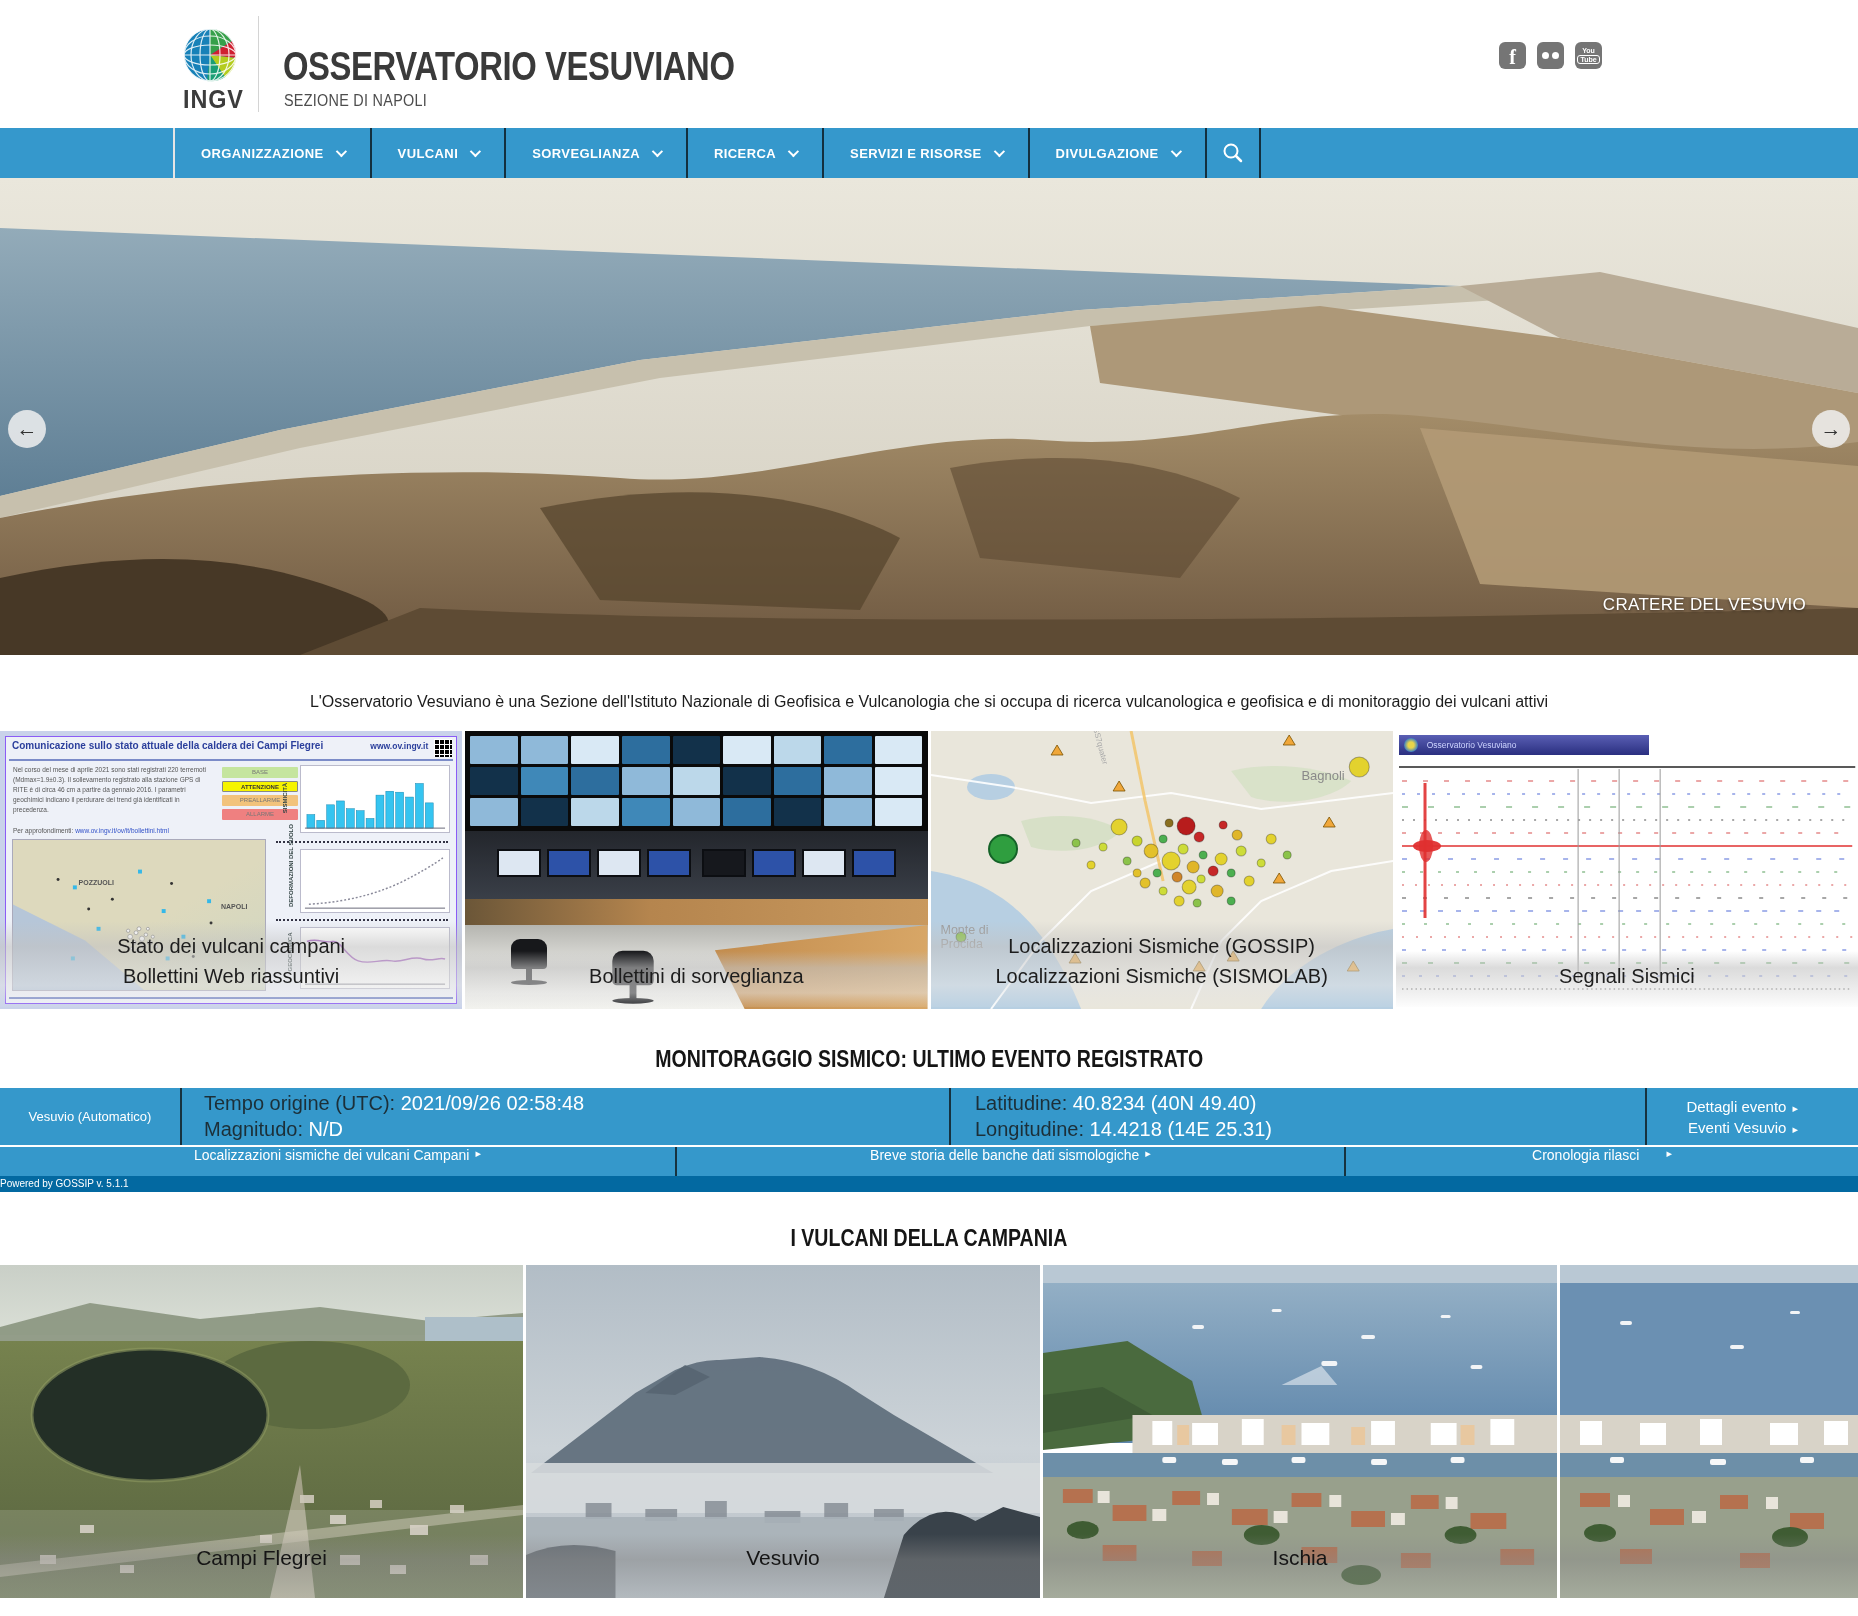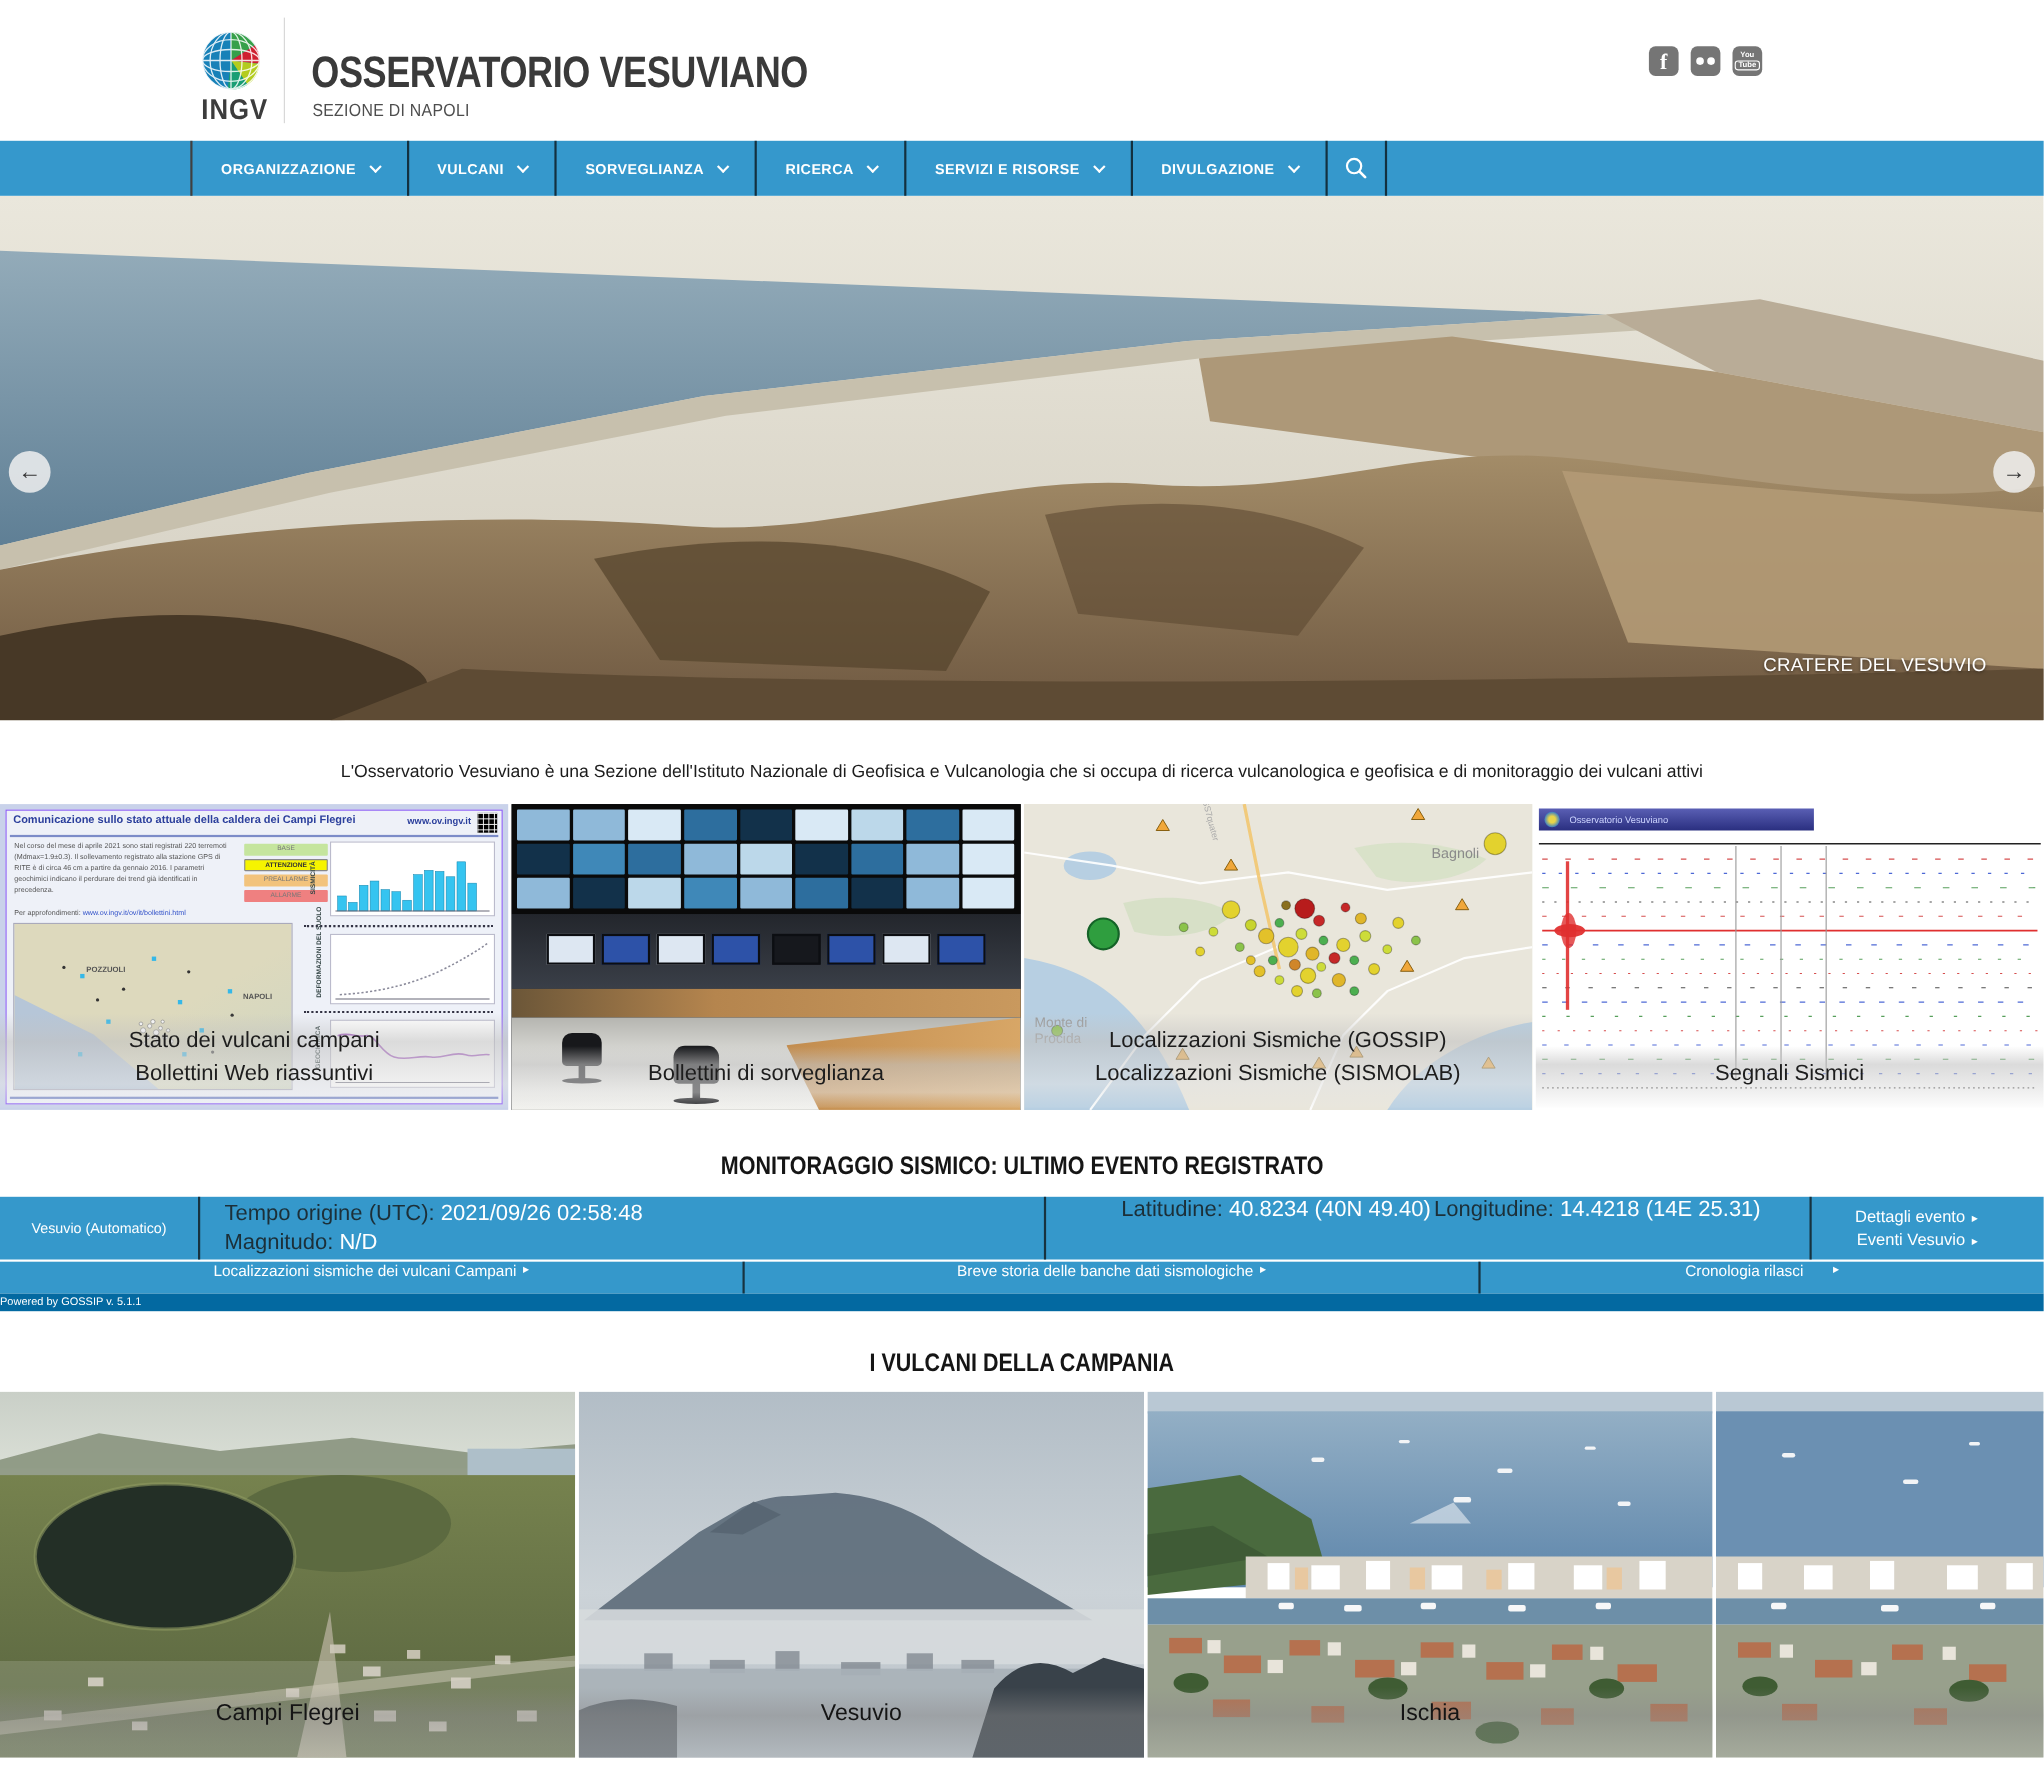--- a/index.html
+++ b/index.html
@@ -18,21 +18,21 @@
   .soc { width:27px; height:27px; border-radius:6px; background:#757575; color:#fff; display:flex; align-items:center; justify-content:center; cursor:pointer; }
   .soc-f { font-family:"Liberation Serif",serif; font-weight:bold; font-size:20px; padding-top:4px; }
   .soc-fl { gap:3px; }
   .soc-fl i { width:7px; height:7px; border-radius:50%; background:#fff; display:block; }
   .soc-yt { flex-direction:column; font-size:7px; font-weight:bold; line-height:7px; }
   .soc-yt em { font-style:normal; border:1px solid #fff; border-radius:3px; padding:0 2px; margin-top:1px; }
 
   
   .nav { position:absolute; top:128px; left:0; width:1858px; height:50px; background:#3598cc; display:flex; align-items:stretch; padding-left:173px; }
   .nav-item { display:flex; align-items:center; padding:0 26px; color:#fff; font-size:13px; font-weight:bold; letter-spacing:.4px; border-right:2px solid #13303f; cursor:pointer; white-space:nowrap; }
-  .nav-item:first-child { border-left:2px solid #404040; }
+  .nav-item:first-child { border-left:2px solid #e5e5e5; }
   .chev { width:8px; height:8px; border-right:2px solid #fff; border-bottom:2px solid #fff; transform:rotate(45deg) translateY(-2px); margin-left:12px; display:inline-block; }
   .nav-search { display:flex; align-items:center; justify-content:center; width:54px; border-right:2px solid #13303f; cursor:pointer; }
 
   
   .hero { position:absolute; top:178px; left:0; width:1858px; height:477px; overflow:hidden; }
   .hero svg { width:100%; height:100%; display:block; }
   .hero-caption { position:absolute; right:52px; bottom:40px; color:#fff; font-size:17px; letter-spacing:.3px; text-shadow:0 1px 3px rgba(0,0,0,.5); }
   .hero-arrow { position:absolute; top:232px; width:38px; height:38px; border-radius:50%; background:rgba(240,240,240,.85); color:#333; font-size:21px; line-height:38px; text-align:center; cursor:pointer; }
   .hero-prev { left:8px; } .hero-next { right:8px; }
 
@@ -107,21 +107,21 @@
   .c4 .sig-head { position:absolute; top:4px; left:3px; width:250px; height:20px; background:linear-gradient(#5a5fb4,#2a2f80); color:#cdd4ff; font-size:8.5px; line-height:20px; padding-left:28px; z-index:2; }
   .c4 .sig-head::before { content:''; position:absolute; left:5px; top:3px; width:14px; height:14px; border-radius:50%; background:radial-gradient(#e8d44a 30%,#3b7fc4 70%); }
 
   
   .mon-heading { position:absolute; top:1046px; left:0; width:1858px; height:34px; text-align:center; }
   .mon-heading span { display:inline-block; font-size:23px; font-weight:bold; color:#151515; transform:scaleX(.85); letter-spacing:0; }
   .ev-main { position:absolute; top:1088px; left:0; width:1858px; height:57px; background:#3598cb; display:flex; }
   .ev-div { width:2px; background:#17323f; }
   .ev-cell1 { width:180px; display:flex; align-items:center; justify-content:center; color:#fff; font-size:13px; }
   .ev-cell2 { width:767px; display:flex; flex-direction:column; justify-content:center; padding-left:22px; gap:3px; }
-  .ev-cell3 { width:694px; display:flex; flex-direction:row; justify-content:center; padding-left:24px; gap:3px; }
+  .ev-cell3 { width:694px; display:flex; flex-direction:column; justify-content:center; padding-left:24px; gap:3px; }
   .ev-cell4 { width:163px; display:flex; flex-direction:column; justify-content:center; align-items:flex-end; padding-right:12px; gap:4px; }
   .ev-line { font-size:20px; color:#fff; }
   .ev-line b { font-weight:normal; color:#1c2f38; }
   .ev-link { font-size:15px; color:#fff; cursor:pointer; white-space:nowrap; }
   .ev-links { position:absolute; top:1147px; left:0; width:1858px; height:29px; background:#3598cb; display:flex; }
   .ev-lcell { display:flex; justify-content:center; color:#fff; font-size:14px; cursor:pointer; }
   .ev-lcell.w1 { width:675px; } .ev-lcell.w2 { width:667px; } .ev-lcell.w3 { width:512px;gap:21px; }
   .arrow-r { font-size:11px; margin-left:6px; }
   .powered { position:absolute; top:1176px; left:0; width:1858px; height:16px; background:#0369a1; color:#fff; font-size:10px; line-height:16px; text-align:left; padding-right:7px; }
 

